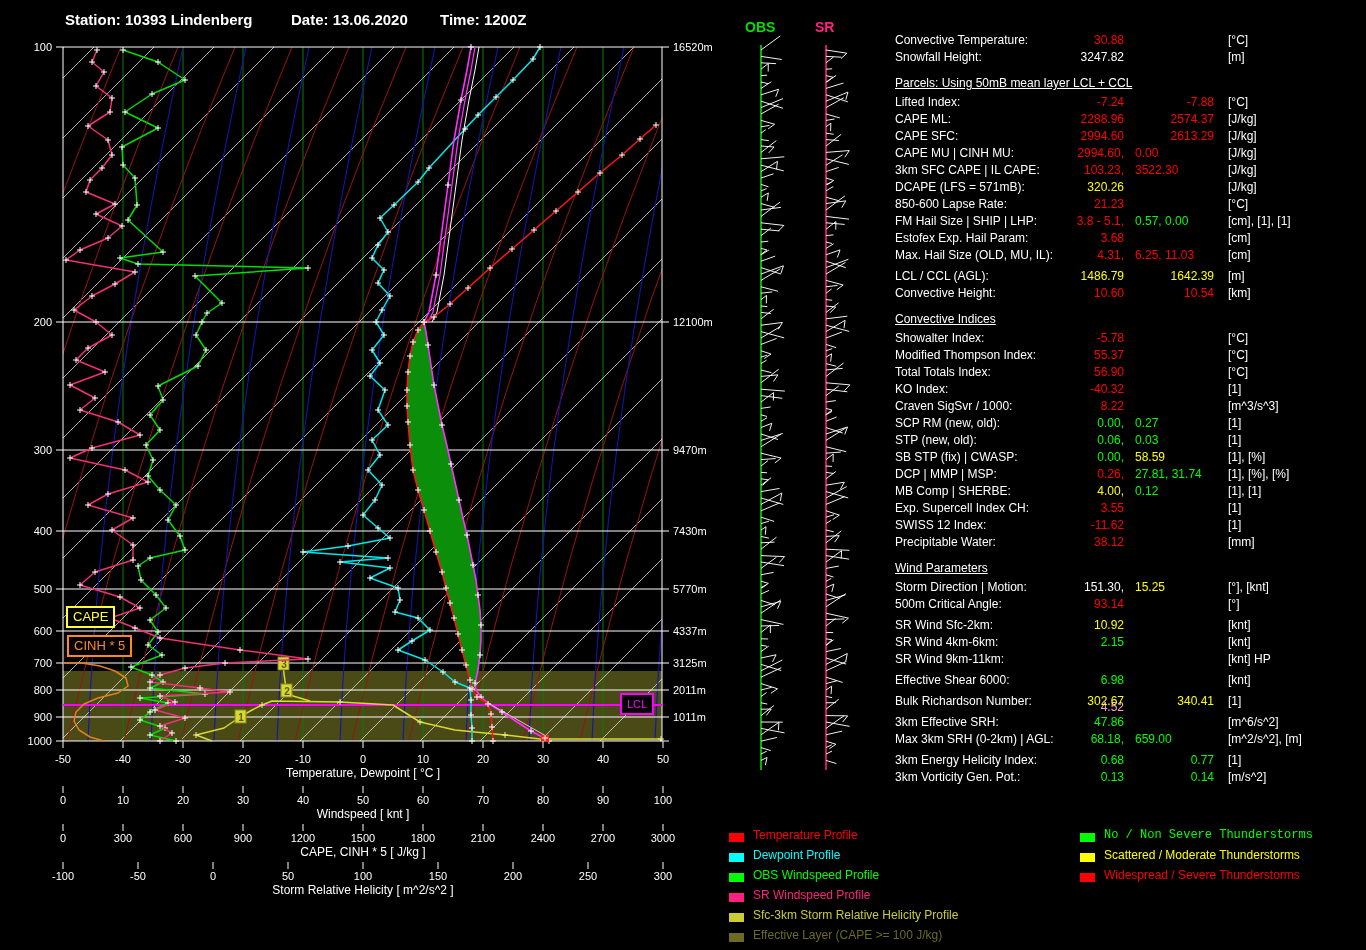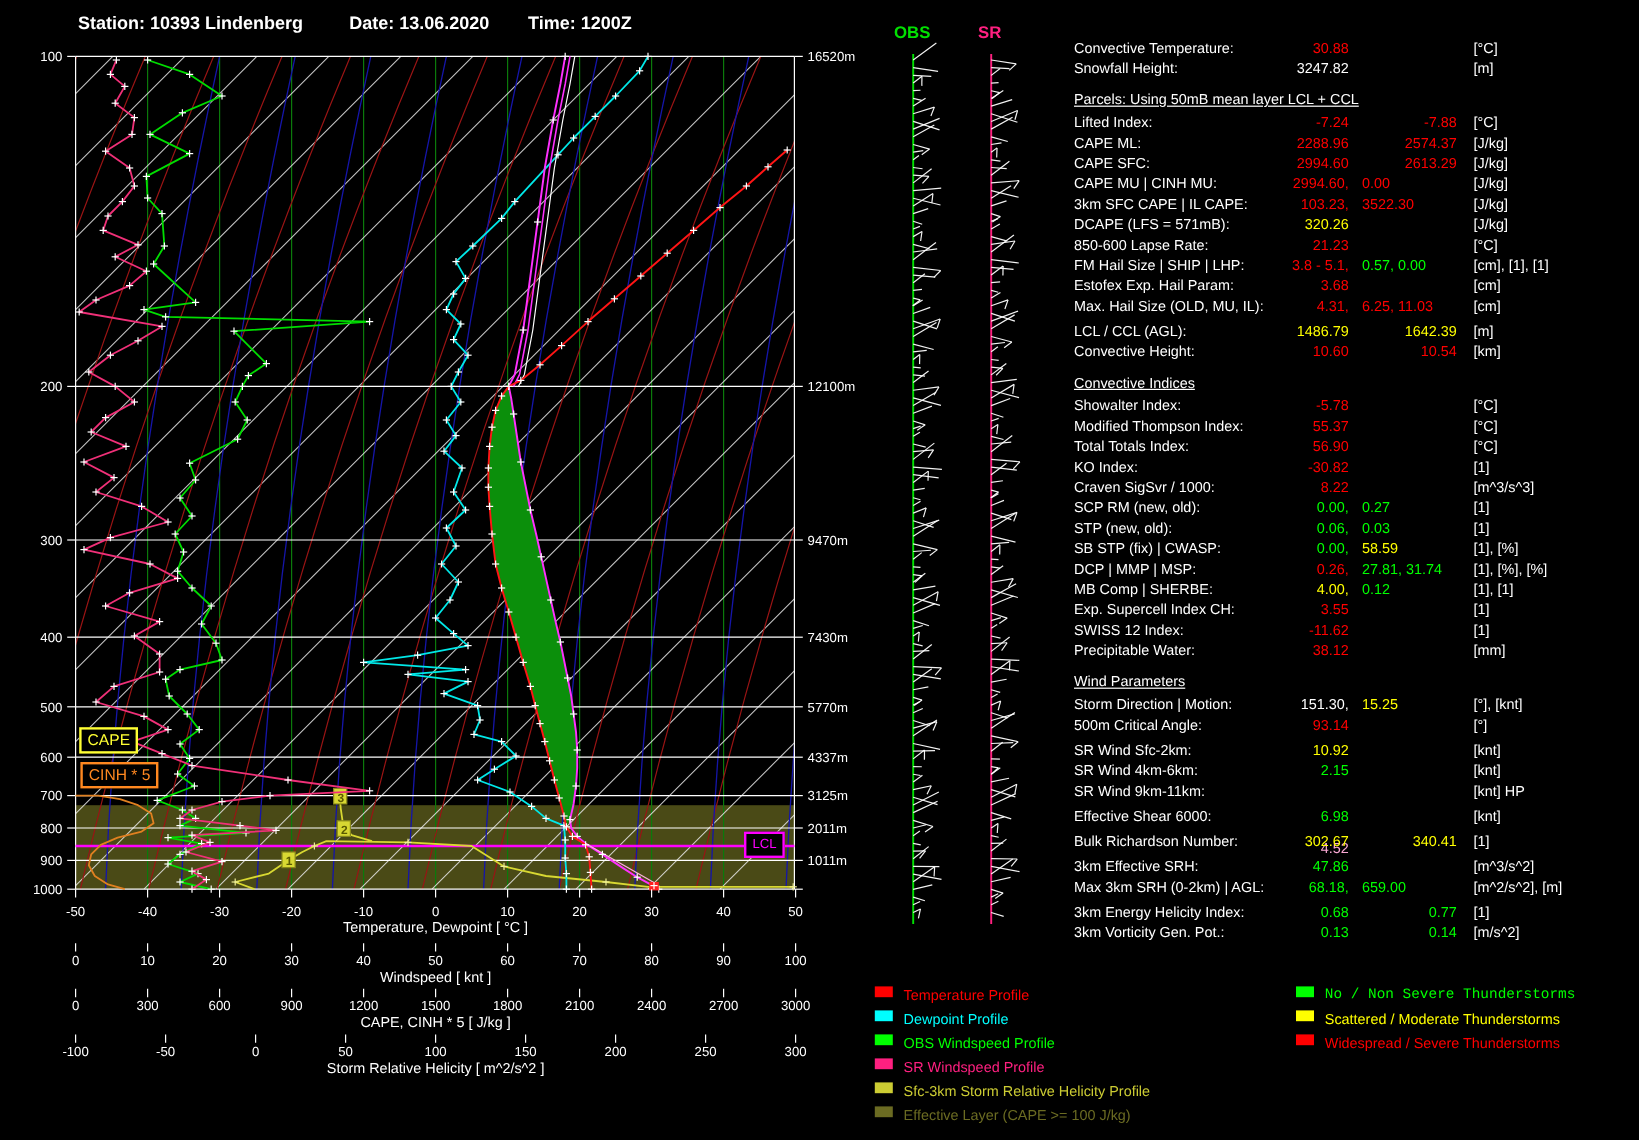--- a/index.html
+++ b/index.html
@@ -25,21 +25,21 @@
   .c-v2.al-l{text-align:left;padding-left:11px;width:79px;}
   .c-unit{padding-left:14px;color:#fff;}
   #ptable .hrow span{text-decoration:underline;color:#fff;}
   .sec-head{height:17px;line-height:17px;margin-top:9px;margin-bottom:2px;
             text-decoration:underline;color:#fff;}
   .gaprow{margin-top:4px;}
   
   .legend{position:absolute;font-size:12px;}
   #legend-left{left:729px;top:822px;}
   #legend-right{left:1080px;top:822px;}
-  .leg-item{display:flex;align-items:flex-start;height:20px;white-space:nowrap;}
+  .leg-item{display:flex;align-items:flex-end;height:20px;white-space:nowrap;}
   .leg-sw{width:15px;height:9px;margin-right:9px;flex:none;}
 </style>
 </head>
 <body>
 <div id="page">
 
 <svg id="sk" width="1366" height="950">
       <clipPath id="plotclip">
         <rect x="63" y="47" width="599" height="694"></rect>
       </clipPath>
@@ -1177,21 +1177,21 @@
         <span class="c-unit">[°C]</span>
       </div>
       <div class="prow">
         <span class="c-label">Total Totals Index:</span>
         <span class="c-v1" style="color: rgb(255, 0, 0);">56.90</span>
         <span class="c-v2 al-r"></span>
         <span class="c-unit">[°C]</span>
       </div>
       <div class="prow">
         <span class="c-label">KO Index:</span>
-        <span class="c-v1" style="color: rgb(255, 0, 0);">-30.82</span>
+        <span class="c-v1" style="color: rgb(255, 0, 0);">-40.32</span>
         <span class="c-v2 al-r"></span>
         <span class="c-unit">[1]</span>
       </div>
       <div class="prow">
         <span class="c-label">Craven SigSvr / 1000:</span>
         <span class="c-v1" style="color: rgb(255, 0, 0);">8.22</span>
         <span class="c-v2 al-r"></span>
         <span class="c-unit">[m^3/s^3]</span>
       </div>
       <div class="prow">
@@ -1282,21 +1282,21 @@
       <div class="prow gaprow">
         <span class="c-label">Bulk Richardson Number:</span>
         <span class="c-v1" style="color: rgb(255, 255, 0);">302.67</span>
         <span class="c-v2 al-r" style="color: rgb(255, 255, 0);">340.41</span>
         <span class="c-unit">[1]</span>
       </div>
       <div class="prow gaprow">
         <span class="c-label">3km Effective SRH:</span>
         <span class="c-v1" style="color: rgb(0, 255, 0);">47.86</span>
         <span class="c-v2 al-r"></span>
-        <span class="c-unit">[m^3/s^2]</span>
+        <span class="c-unit">[m^6/s^2]</span>
       </div>
       <div class="prow">
         <span class="c-label">Max 3km SRH (0-2km) | AGL:</span>
         <span class="c-v1" style="color: rgb(0, 255, 0);">68.18,</span>
         <span class="c-v2 al-l" style="color: rgb(0, 255, 0);">659.00</span>
         <span class="c-unit">[m^2/s^2], [m]</span>
       </div>
       <div class="prow gaprow">
         <span class="c-label">3km Energy Helicity Index:</span>
         <span class="c-v1" style="color: rgb(0, 255, 0);">0.68</span>

